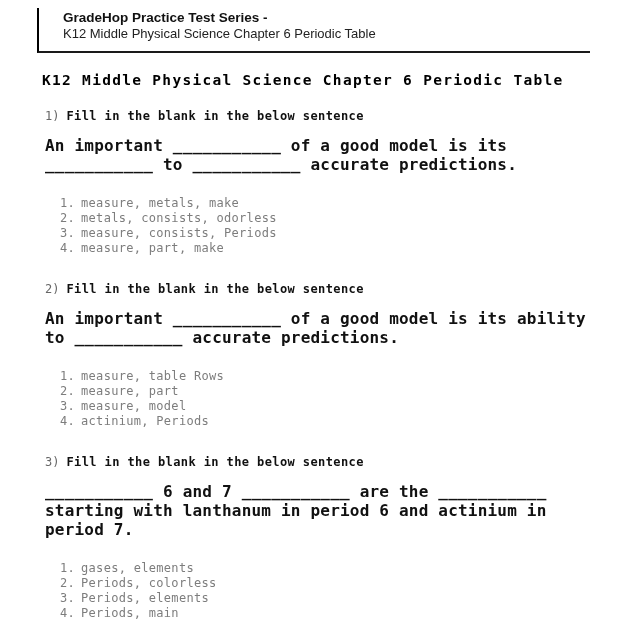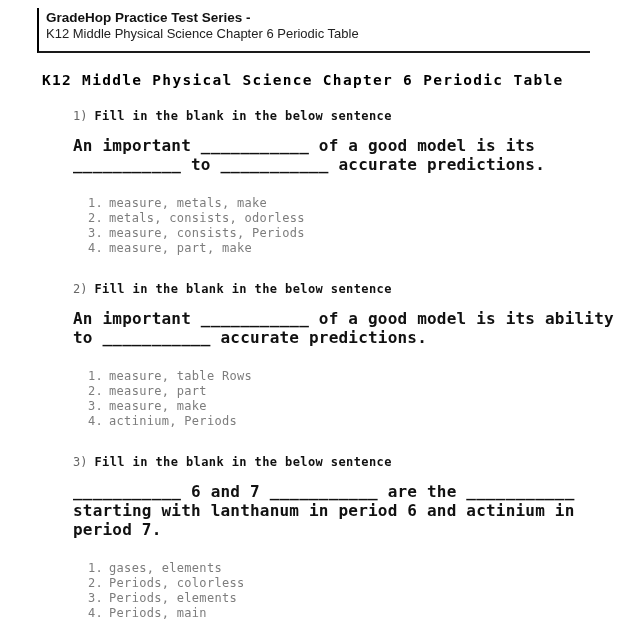--- a/index.html
+++ b/index.html
@@ -16,21 +16,21 @@
   }
   .page {
     padding-top: 8px;
   }
   
   .doc-header {
     margin-left: 37px;
     width: 553px;
     border-left: 2px solid #000;
     border-bottom: 2px solid #1a1a1a;
-    padding: 2px 0 9px 7px;
+    padding: 2px 0 9px 24px;
     box-sizing: border-box;
   }
   .doc-header .brand {
     font-size: 13.5px;
     font-weight: bold;
     line-height: 16px;
     color: #111;
   }
   .doc-header .course,
   .doc-header .contact {
@@ -49,21 +49,20 @@
     margin: 18px 0 0 -3px;
     font-size: 14.5px;
     font-weight: bold;
     letter-spacing: 1.3px;
     line-height: 18px;
     color: #000000;
     white-space: nowrap;
   }
   .question {
     margin-top: 0;
-    margin-left: 28px;
   }
   .q-head {
     margin-top: 26px;
     font-size: 12px;
     line-height: 15px;
     margin-bottom: 12px;
   }
   .q-num {
     color: #666666;
     font-weight: normal;
@@ -127,21 +126,21 @@
     </div>
 
     <div class="question">
       <div class="q-head">
         <span class="q-num">2)</span><span class="q-instruction">Fill in the blank in the below sentence</span>
       </div>
       <div class="q-sentence">An important ___________ of a good model is its ability to ___________ accurate predictions.</div>
       <ul class="q-options">
         <li class="opt"><span class="opt-label">1.</span><span>measure, table Rows</span></li>
         <li class="opt"><span class="opt-label">2.</span><span>measure, part</span></li>
-        <li class="opt"><span class="opt-label">3.</span><span>measure, make</span></li>
+        <li class="opt"><span class="opt-label">3.</span><span>measure, model</span></li>
         <li class="opt"><span class="opt-label">4.</span><span>actinium, Periods</span></li>
       </ul>
     </div>
 
     <div class="question">
       <div class="q-head">
         <span class="q-num">3)</span><span class="q-instruction">Fill in the blank in the below sentence</span>
       </div>
       <div class="q-sentence">___________ 6 and 7 ___________ are the ___________ starting with lanthanum in period 6 and actinium in period 7.</div>
       <ul class="q-options">

